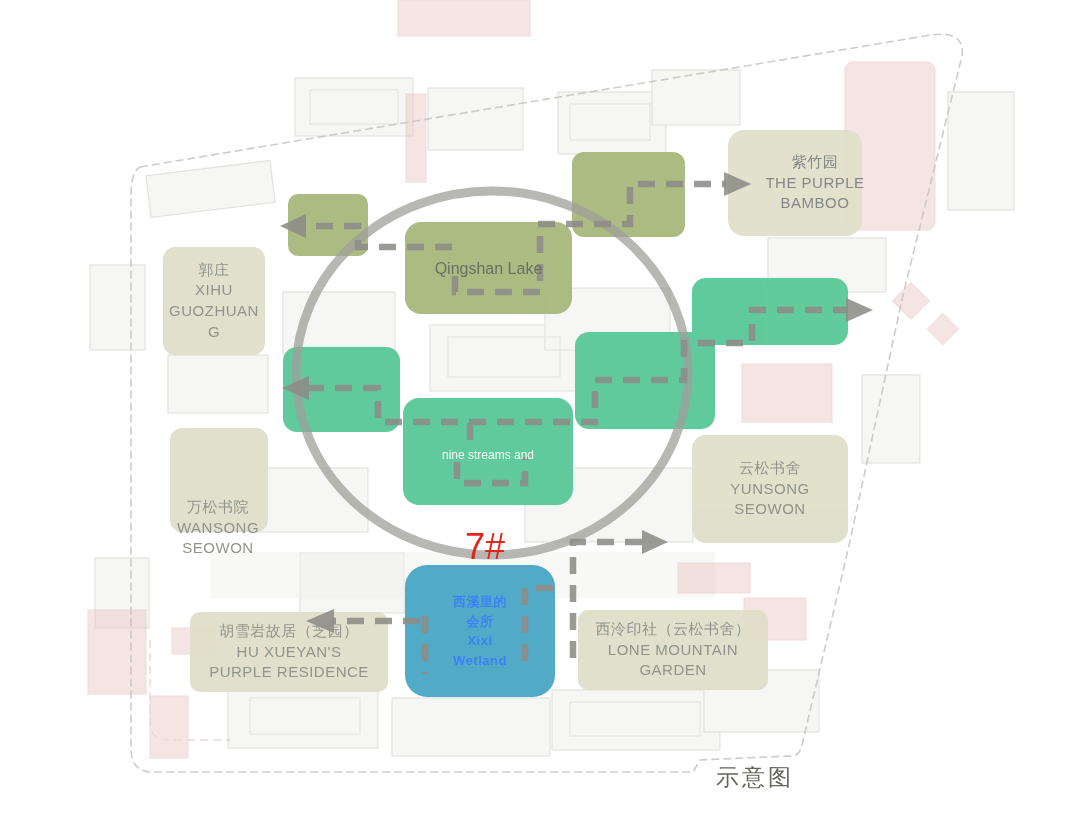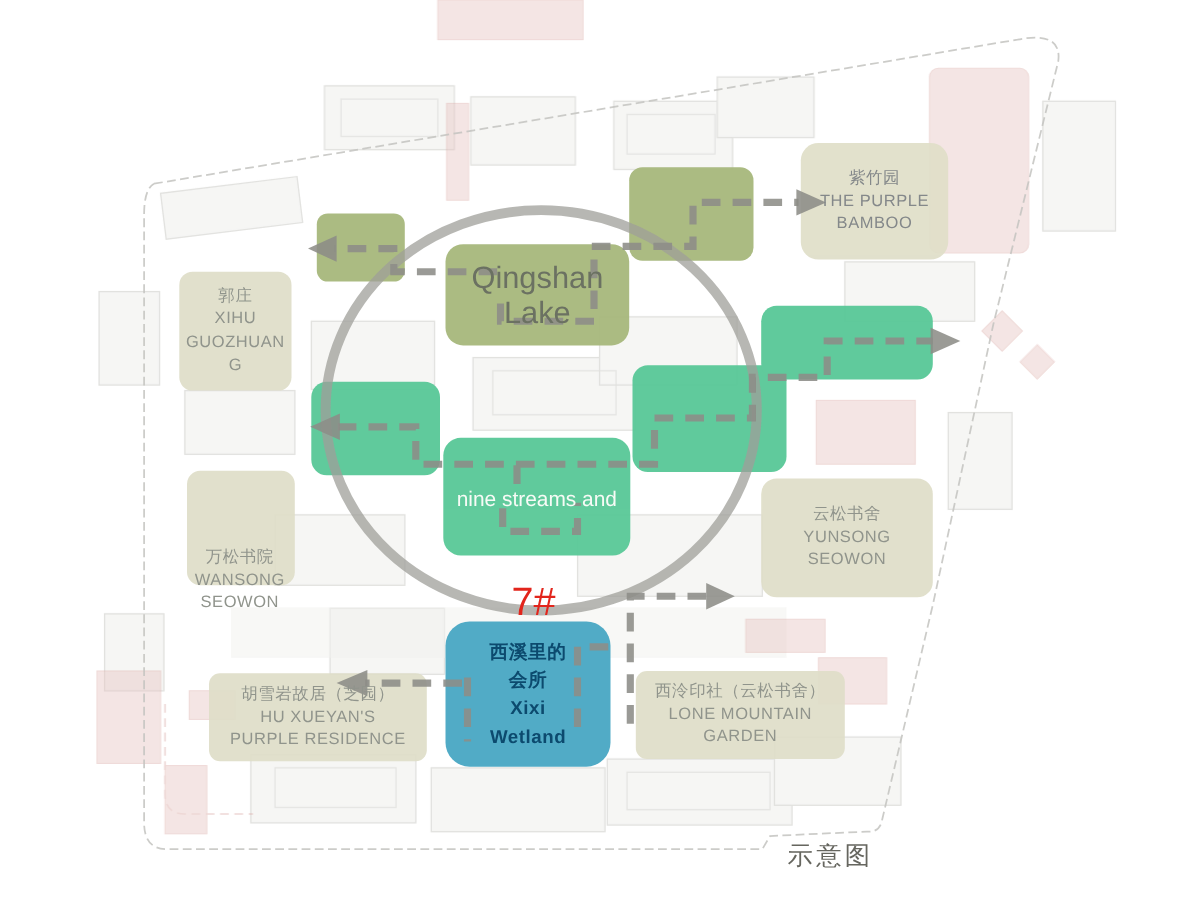--- a/index.html
+++ b/index.html
@@ -11,27 +11,27 @@
   .lbl {
     position:absolute; display:flex; flex-direction:column; align-items:center;
     justify-content:center; text-align:center; pointer-events:none;
   }
   .lbl .cn, .lbl .en { white-space:pre-line; }
   
   .lbl-beige { color:#90948c; font-size:15px; font-weight:500; line-height:1.38; letter-spacing:0.5px; }
   
   .lbl-olive { color:#6b7162; }
   .lbl-olive .cn { font-size:21px; font-weight:700; letter-spacing:1px; }
-  .lbl-olive .en { font-size:28px; font-weight:500; margin-top:2px; }
+  .lbl-olive .en { font-size:16px; font-weight:500; margin-top:2px; }
   
   .lbl-mint { color:#f7fbf6; }
   .lbl-mint .cn { font-size:19px; font-weight:700; letter-spacing:0.5px; }
-  .lbl-mint .en { font-size:19px; font-weight:500; margin-top:2px; }
+  .lbl-mint .en { font-size:12px; font-weight:500; margin-top:2px; }
   
-  .lbl-blue { color:#0c4a6e; font-size:17px; font-weight:700; line-height:1.5; letter-spacing:0.5px; }
+  .lbl-blue { color:#3b82f6; font-size:13px; font-weight:700; line-height:1.5; letter-spacing:0.5px; }
   .marker {
     position:absolute; left:450px; top:526px; width:70px; text-align:center;
     font-size:36px; font-weight:500; color:#e2251c; pointer-events:none;
   }
   .caption {
     position:absolute; left:716px; top:762px; font-size:23px; color:#66665f;
     letter-spacing:3px; pointer-events:none;
   }
 </style>
 </head>
@@ -129,21 +129,21 @@
       <polygon points="846,298 846,322 873,310"></polygon>
       <polygon points="334,609 334,633 306,621"></polygon>
       <polygon points="642,530 642,554 668,542"></polygon>
     </g>
   </svg>
 
   <div class="lbl lbl-olive" style="left:405px; top:222px; width:167px; height:92px;">
     <div class="en">Qingshan Lake</div>
   </div>
 
-  <div class="lbl lbl-beige" style="left:728px; top:130px; width:134px; height:106px; color:#84888a;">
+  <div class="lbl lbl-beige" style="left:748px; top:130px; width:134px; height:106px; color:#84888a;">
     <div class="cn">紫竹园</div>
     <div class="en">THE PURPLE
 BAMBOO</div>
   </div>
 
   <div class="lbl lbl-beige" style="left:163px; top:247px; width:102px; height:108px;">
     <div class="cn">郭庄</div>
     <div class="en">XIHU
 GUOZHUAN
 G</div>

